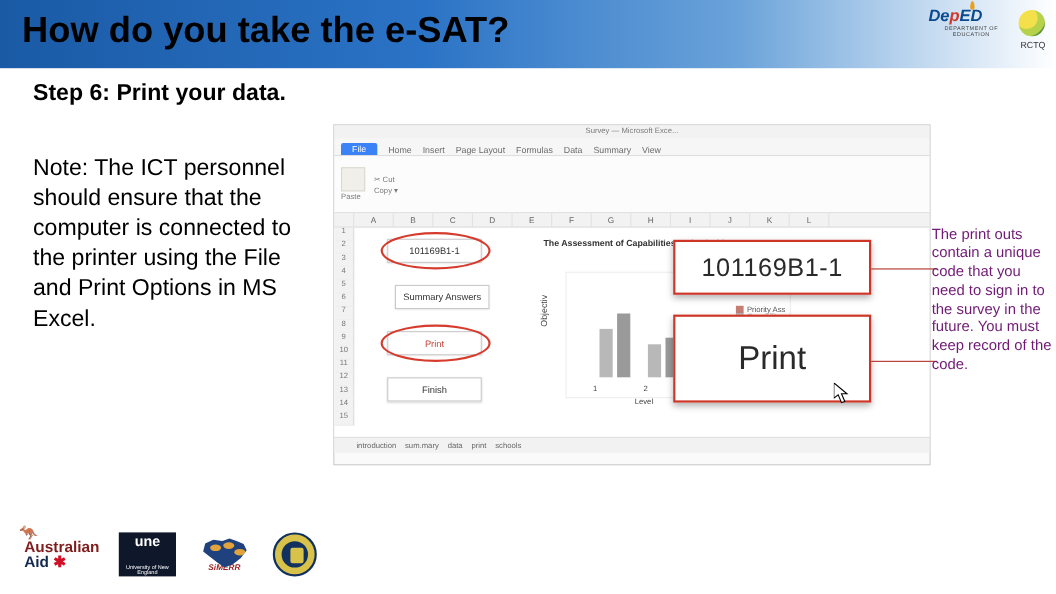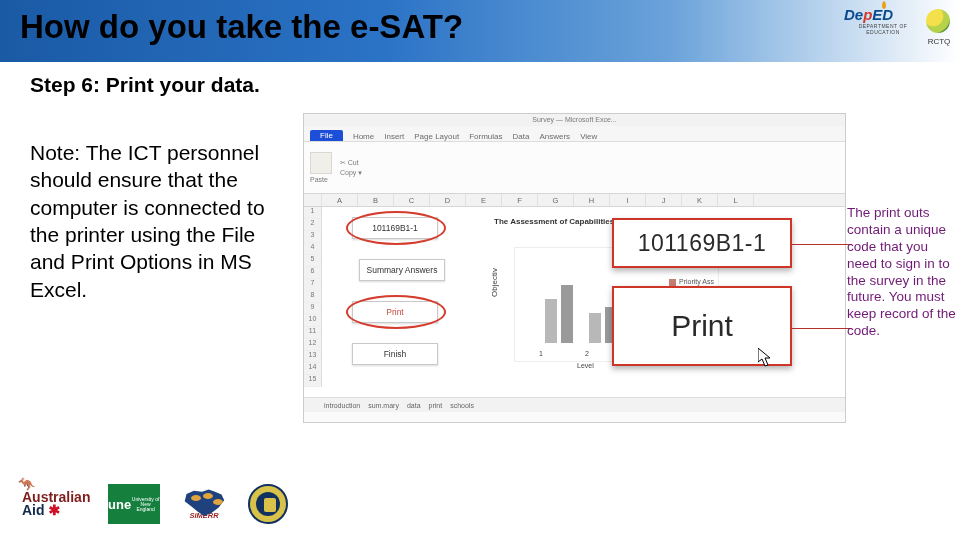--- a/index.html
+++ b/index.html
@@ -22,21 +22,21 @@
   .rctq-label { font-size:8px; color:#333; text-align:center; margin-top:2px; }
 
   .content { position: absolute; top: 72px; left: 30px; width: 260px; }
   .step-heading { font-size: 21px; font-weight: bold; color: #000; line-height: 1.2; }
   .note-text { margin-top: 42px; font-size: 21px; color:#000; line-height: 1.3; }
 
   
   .excel { position:absolute; left: 303px; top: 113px; width: 543px; height: 310px; border:1px solid #ccc; font-size:9px; color:#444; background:#fafafa; }
   .ex-titlebar { height:12px; background:#f2f2f2; text-align:center; font-size:7px; color:#7a7a7a; line-height:12px; }
   .ex-ribbon-tabs { height:16px; background:#f6f6f6; border-bottom:1px solid #dcdcdc; display:flex; align-items:flex-end; font-size:8px; color:#6b6b6b; padding-left:6px; gap:10px;}
-  .ex-file { background:#1d4ed8; color:#fff; padding:1px 10px; border-radius:2px 2px 0 0; }
+  .ex-file { background:#3b82f6; color:#fff; padding:1px 10px; border-radius:2px 2px 0 0; }
   .ex-ribbon-body { height:52px; background:#fcfcfc; border-bottom:1px solid #d6d6d6; display:flex; align-items:center; padding:4px 6px; gap:8px; }
   .rb-group { display:flex; flex-direction:column; gap:2px; font-size:7px; color:#7a7a7a; }
   .rb-btn { width:22px; height:22px; background:#f0efe9; border:1px solid #dad9cf; }
   .formula-bar { height:14px; border-bottom:1px solid #d6d6d6; display:flex; align-items:center; padding:0 4px; font-size:8px; color:#555; background:#fff;}
   .fb-cell { width:40px; border:1px solid #ccc; padding:0 3px; margin-right:10px; background:#fff;}
   .col-hdrs { height:13px; border-bottom:1px solid #d6d6d6; display:flex; background:#f2f2f2; }
   .col-hdrs div { flex:0 0 36px; text-align:center; font-size:7.5px; color:#666; border-right:1px solid #e1e1e1; line-height:13px;}
   .col-hdrs .rownum { flex:0 0 18px; }
   .sheet-body { position:relative; height:190px; background:#fff; overflow:hidden;}
   .rownums { position:absolute; left:0; top:0; width:18px; }
@@ -57,21 +57,21 @@
   .lead.l1 { left:792px; top:244px; width:60px; }
   .lead.l2 { left:792px; top:328px; width:60px; }
   .print-cursor { position:absolute; left:758px; top:348px; width:16px; height:20px; }
 
   .side-caption { position:absolute; left:847px; top:205px; width:112px; font-size:13.5px; line-height:1.25; color:#701a75; }
 
   
   .footer { position:absolute; left:22px; bottom:16px; display:flex; align-items:center; gap:14px; }
   .aa { width:72px; height:40px; display:flex; flex-direction:column; justify-content:center; color:#ce1126; font-weight:bold; font-size:14px; line-height:0.9; font-family:Arial, sans-serif; position:relative;}
   .aa .kang{ position:absolute; left:-4px; top:-6px; font-size:14px; color:#555;}
-  .une { width:52px; height:40px; background:#15803d; color:#fff; display:flex; flex-direction:row; align-items:center; justify-content:space-between;}
+  .une { width:52px; height:40px; background:#0f172a; color:#fff; display:flex; flex-direction:column; align-items:center; justify-content:space-between;}
   .une .u { font-size:13px; font-weight:bold; }
   .une .s { font-size:5px; line-height:1; text-align:center;}
   .simerr { width:60px; height:34px; position:relative;}
   .simerr .map{ width:46px; height:28px; background:#1f427e; clip-path: polygon(12% 18%, 28% 6%, 46% 10%, 60% 2%, 74% 10%, 88% 20%, 94% 40%, 82% 66%, 66% 86%, 50% 96%, 36% 80%, 22% 62%, 8% 44%); margin:auto; position:relative; top:2px;}
   .simerr .map::after{content:""; position:absolute; left:10px; top:6px; width:10px; height:6px; background:#e2a33c; border-radius:50%; box-shadow: 12px -2px 0 0 #e2a33c, 22px 4px 0 0 #e2a33c;}
   .simerr .lbl{ font-size:7.5px; font-style:italic; font-weight:bold; color:#9a1f1f; text-align:center; margin-top:-4px;}
   .seal { width:40px; height:40px; border-radius:50%; background:#d8c24a; border:2px solid #12315f; position:relative;}
   .seal::after{content:""; position:absolute; inset:6px; border-radius:50%; background:#12315f;}
   .seal::before{content:""; position:absolute; left:14px; top:12px; width:12px; height:14px; background:#d8c24a; border-radius:2px; z-index:2;}
 </style>
@@ -104,21 +104,21 @@
 
 <div class="excel">
   <div class="ex-titlebar">Survey — Microsoft Exce...</div>
   <div class="ex-ribbon-tabs">
     <span class="ex-file">File</span>
     <span>Home</span>
     <span>Insert</span>
     <span>Page Layout</span>
     <span>Formulas</span>
     <span>Data</span>
-    <span>Answers</span>
+    <span>Summary</span>
     <span>View</span>
   </div>
   <div class="ex-ribbon-body">
     <div class="rb-group">
       <div class="rb-btn"></div>
       <span>Paste</span>
     </div>
     <div class="rb-group">
       <span>✂ Cut</span>
       <span>Copy ▾</span>

